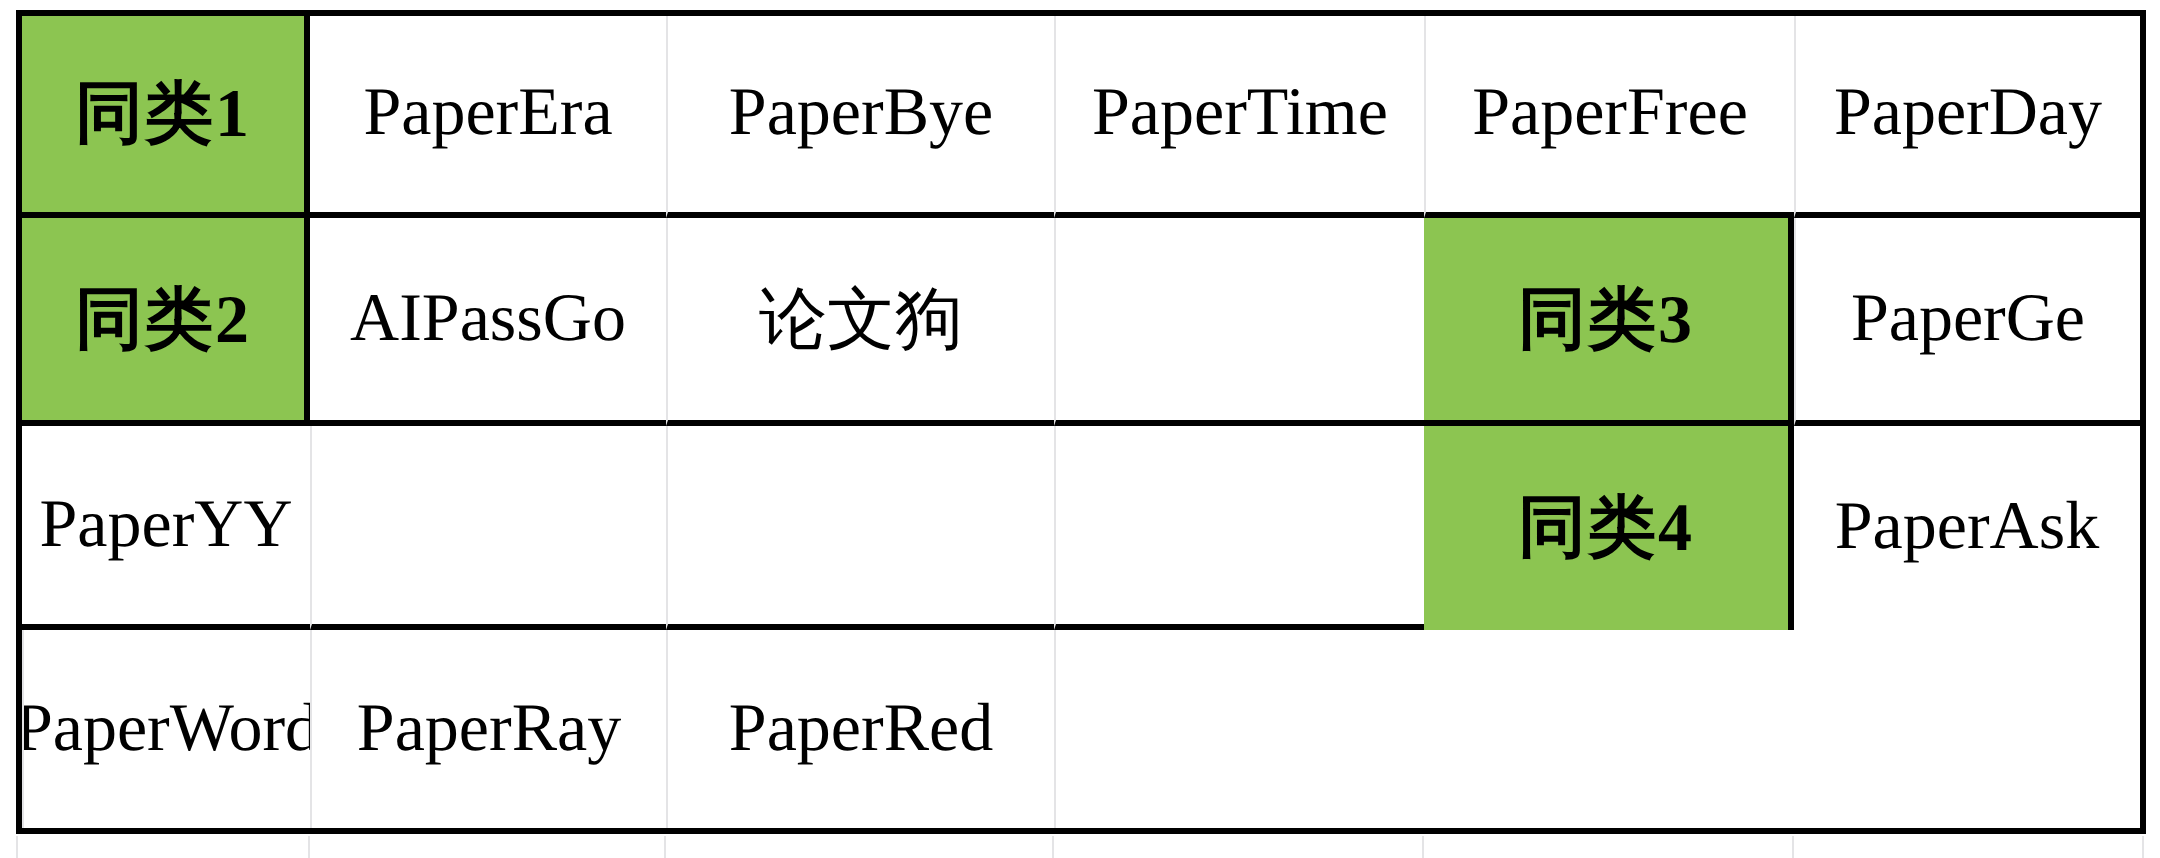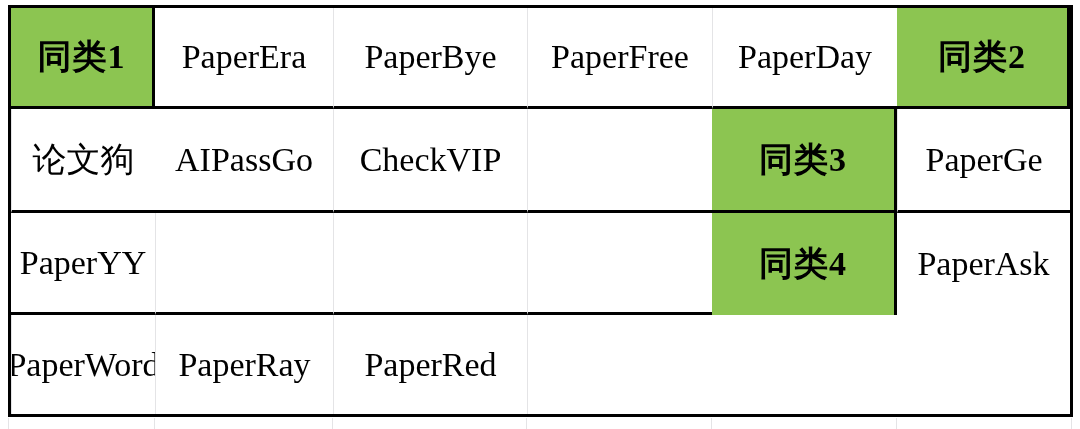--- a/index.html
+++ b/index.html
@@ -64,27 +64,27 @@
 </style>
 </head>
 <body>
 
 <div class="page">
   <div class="cmp-table">
 
     <div class="cell label-cell">同类1</div>
     <div class="cell data-cell first-col">PaperEra</div>
     <div class="cell data-cell">PaperBye</div>
+    <div class="cell data-cell">PaperTime</div>
     <div class="cell data-cell">PaperFree</div>
     <div class="cell data-cell">PaperDay</div>
 
     <div class="cell label-cell">同类2</div>
+    <div class="cell data-cell first-col">AIPassGo</div>
     <div class="cell data-cell">论文狗</div>
-    <div class="cell data-cell first-col">AIPassGo</div>
-    <div class="cell data-cell">CheckVIP</div>
     <div class="cell data-cell"></div>
 
     <div class="cell label-cell">同类3</div>
     <div class="cell data-cell">PaperGe</div>
     <div class="cell data-cell first-col">PaperYY</div>
     <div class="cell data-cell"></div>
     <div class="cell data-cell"></div>
     <div class="cell data-cell"></div>
 
     <div class="cell label-cell last-row">同类4</div>

